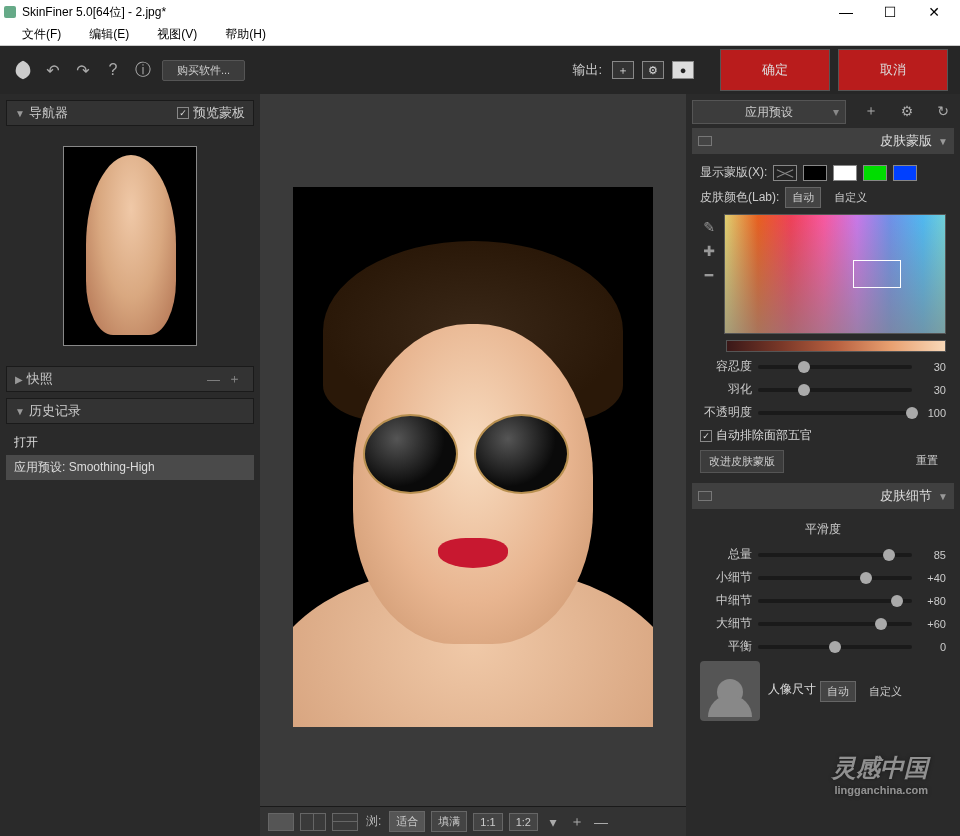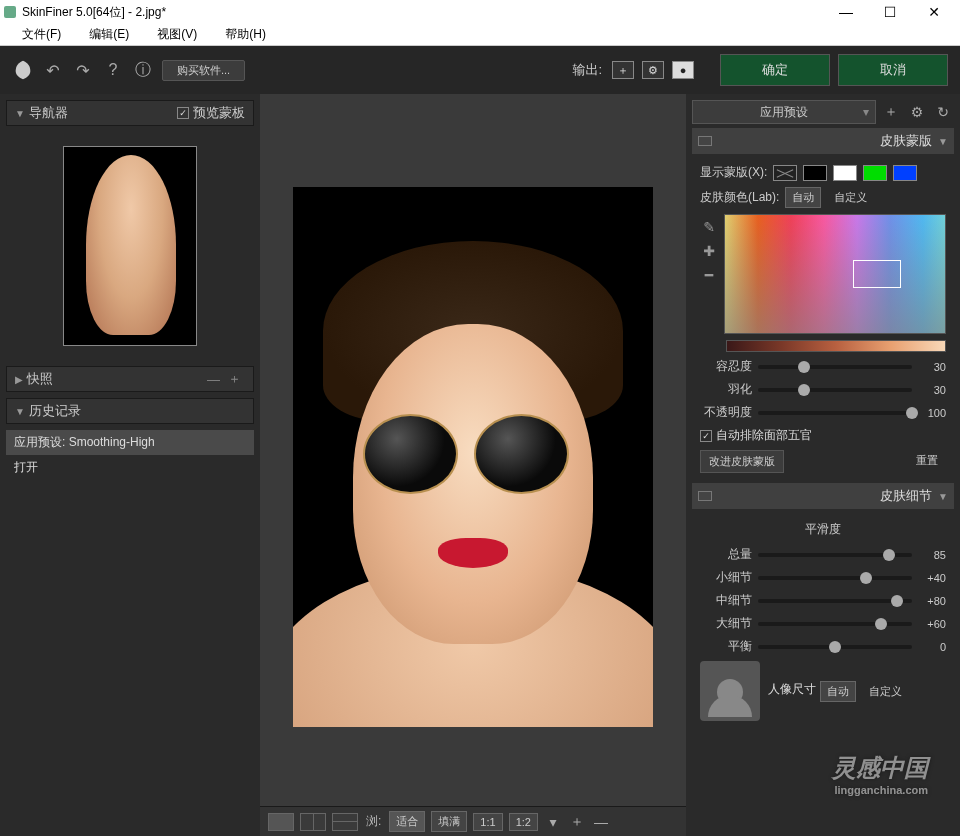--- a/index.html
+++ b/index.html
@@ -11,21 +11,21 @@
 .menubar { height: 22px; background: #fff; border-bottom: 1px solid #ccc; display: flex; align-items: center; padding: 0 8px; color: #000; font-size: 12px; }
 .menubar .mi { padding: 0 14px; cursor: pointer; }
 .app { background: #262626; height: 790px; display: flex; flex-direction: column; }
 .toolbar { height: 48px; display: flex; align-items: center; padding: 0 12px; gap: 8px; }
 .leaf-icon { width: 22px; height: 22px; }
 .toolbar .ico { width: 22px; height: 22px; display: flex; align-items: center; justify-content: center; color: #aaa; cursor: pointer; font-size: 16px; }
 .toolbar .buy { background: #3c3c3c; border: 1px solid #555; padding: 2px 14px; border-radius: 2px; color: #ccc; font-size: 11px; cursor: pointer; }
 .toolbar .spacer { flex: 1; }
 .toolbar .out-label { color: #ccc; font-size: 13px; margin-right: 2px; }
 .toolbar .out-ico { width: 22px; height: 18px; border: 1px solid #888; display: flex; align-items: center; justify-content: center; background: #333; cursor: pointer; font-size: 11px; }
-.toolbar .big-btn { width: 110px; height: 32px; background: #14532d; border: 1px solid #555; display: flex; align-items: center; justify-content: center; color: #ddd; font-size: 13px; cursor: pointer; }
+.toolbar .big-btn { width: 110px; height: 42px; background: #b91c1c; border: 1px solid #555; display: flex; align-items: center; justify-content: center; color: #ddd; font-size: 13px; cursor: pointer; }
 .main { flex: 1; display: flex; min-height: 0; }
 .left-panel { width: 260px; background: #2a2a2a; padding: 6px; display: flex; flex-direction: column; gap: 6px; overflow: hidden; }
 .section-hdr { height: 26px; background: #333; border: 1px solid #1a1a1a; display: flex; align-items: center; padding: 0 8px; color: #ccc; font-size: 13px; cursor: pointer; }
 .section-hdr .arrow { margin-right: 4px; font-size: 10px; color: #999; }
 .section-hdr .sp { flex: 1; }
 .section-hdr .chk { width: 12px; height: 12px; border: 1px solid #888; margin-right: 4px; display: inline-flex; align-items: center; justify-content: center; font-size: 9px; color: #ddd; }
 .nav-body { background: #2a2a2a; padding: 14px 0; display: flex; justify-content: center; }
 .thumb { width: 134px; height: 200px; border: 1px solid #888; background: #000; position: relative; overflow: hidden; }
 .thumb .skin { position: absolute; left: 22px; top: 8px; width: 90px; height: 180px; background: radial-gradient(ellipse at 50% 30%, #f0c9a8 0%, #d9a880 50%, #b07050 100%); border-radius: 50% 50% 30% 30%; }
 .history-list { background: #2a2a2a; }
@@ -43,21 +43,21 @@
 .bottom-bar { height: 30px; background: #333; border-top: 1px solid #1a1a1a; display: flex; align-items: center; padding: 0 8px; gap: 6px; }
 .view-ico { width: 26px; height: 18px; border: 1px solid #666; background: #3a3a3a; cursor: pointer; display: flex; }
 .view-ico.active { background: #555; }
 .view-ico .half { flex: 1; border-right: 1px solid #666; }
 .view-ico .half:last-child { border-right: none; }
 .bb-label { color: #bbb; font-size: 12px; padding: 0 2px; }
 .bb-btn { padding: 2px 6px; background: #444; border: 1px solid #666; color: #ccc; font-size: 11px; cursor: pointer; }
 .bb-btn.active { background: #555; }
 .bb-ico { width: 18px; text-align: center; color: #aaa; cursor: pointer; font-size: 14px; }
 .right-panel { width: 274px; background: #2a2a2a; padding: 6px; display: flex; flex-direction: column; gap: 4px; overflow: hidden; }
-.preset-row { display: flex; gap: 4px; align-items: center; }
+.preset-row { display: flex; gap: 14px; align-items: flex-start; }
 .preset-dd { flex: 1; height: 24px; background: #3c3c3c; border: 1px solid #555; display: flex; align-items: center; justify-content: center; color: #ccc; font-size: 12px; cursor: pointer; position: relative; }
 .preset-dd::after { content: "▾"; position: absolute; right: 6px; color: #888; }
 .ico-btn { width: 22px; height: 22px; display: flex; align-items: center; justify-content: center; color: #aaa; cursor: pointer; font-size: 14px; }
 .panel-hdr { height: 26px; background: #404040; display: flex; align-items: center; padding: 0 6px; font-size: 13px; }
 .panel-hdr .sw { width: 14px; height: 10px; border: 1px solid #777; background: #444; margin-right: auto; cursor: pointer; }
 .panel-hdr .ttl { margin-left: auto; }
 .panel-hdr .arrow { margin-left: 6px; font-size: 10px; color: #999; }
 .panel-body { background: #2a2a2a; padding: 6px 8px; display: flex; flex-direction: column; gap: 6px; font-size: 12px; }
 .row { display: flex; align-items: center; gap: 6px; }
 .row .lbl { color: #ccc; }
@@ -151,22 +151,22 @@
         <span class="sp"></span>
         <span style="color:#888;padding:0 4px;">—</span>
         <span style="color:#888;padding:0 4px;">＋</span>
       </div>
 
       <div class="section-hdr">
         <span class="arrow">▼</span>
         <span>历史记录</span>
       </div>
       <div class="history-list">
+        <div class="history-item">打开</div>
         <div class="history-item sel">应用预设: Smoothing-High</div>
-        <div class="history-item">打开</div>
       </div>
     </div>
 
     <div class="center-panel">
       <div class="canvas-area">
         <div class="main-img">
           <div class="shoulders"></div>
           <div class="hair"></div>
           <div class="face"></div>
           <div class="glasses">

